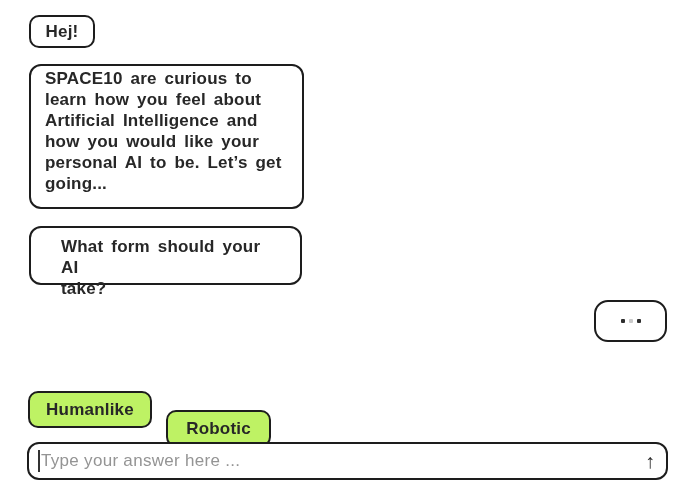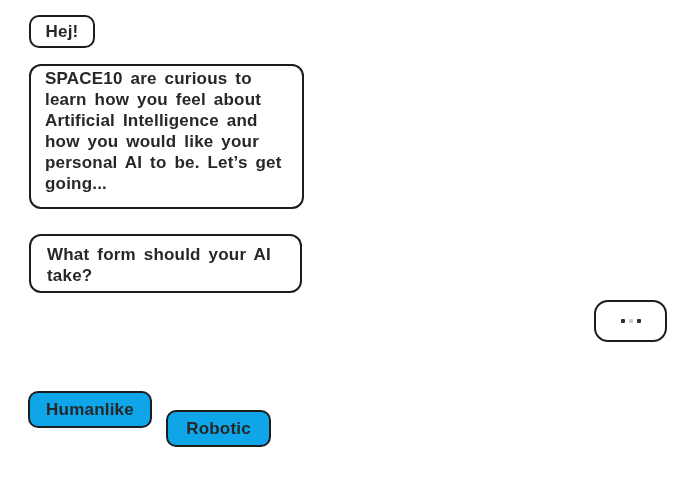--- a/index.html
+++ b/index.html
@@ -32,44 +32,44 @@
     display: flex; align-items: center; justify-content: center;
     white-space: nowrap;
   }
   .bubble-intro {
     left: 29px; top: 64px;
     width: 275px; height: 145px;
     border-radius: 12px;
     padding: 2px 14px;
   }
   .bubble-question {
-    left: 29px; top: 234px;
+    left: 29px; top: 226px;
     width: 273px; height: 59px;
     border-radius: 12px;
-    padding: 8px 16px;
+    padding: 8px 30px;
   }
   .bubble-typing {
     left: 594px; top: 300px;
     width: 73px; height: 42px;
     border-radius: 14px;
     display: flex; align-items: center; justify-content: center;
     gap: 4px;
   }
   .dot {
     width: 4px; height: 4px;
     border-radius: 1px;
     background: #2e2e2e;
     display: inline-block;
   }
   .dot.light { background: #c9c9c9; }
   .quick-reply {
     position: absolute;
     top: 391px;
     height: 37px;
-    background: #0ea5e9;
+    background: #bef264;
     border: 2px solid #1d1d1d;
     border-radius: 10px;
     color: #272727;
     font-family: "Liberation Sans", sans-serif;
     font-size: 17px;
     font-weight: 600;
     letter-spacing: 0.2px;
     display: flex; align-items: center; justify-content: center;
     cursor: pointer;
   }
@@ -137,14 +137,19 @@
   <div class="bubble bubble-typing">
     <span class="dot"></span>
     <span class="dot light"></span>
     <span class="dot"></span>
   </div>
 
   <button class="quick-reply quick-reply-humanlike">Humanlike</button>
 
   <button class="quick-reply quick-reply-robotic">Robotic</button>
 
+  <div class="composer">
+    <input type="text" placeholder="Type your answer here ..." style="">
+    <div class="caret"></div>
+    <span class="send-arrow">↑</span>
+  </div>
 
 </div>
 
 </body></html>

